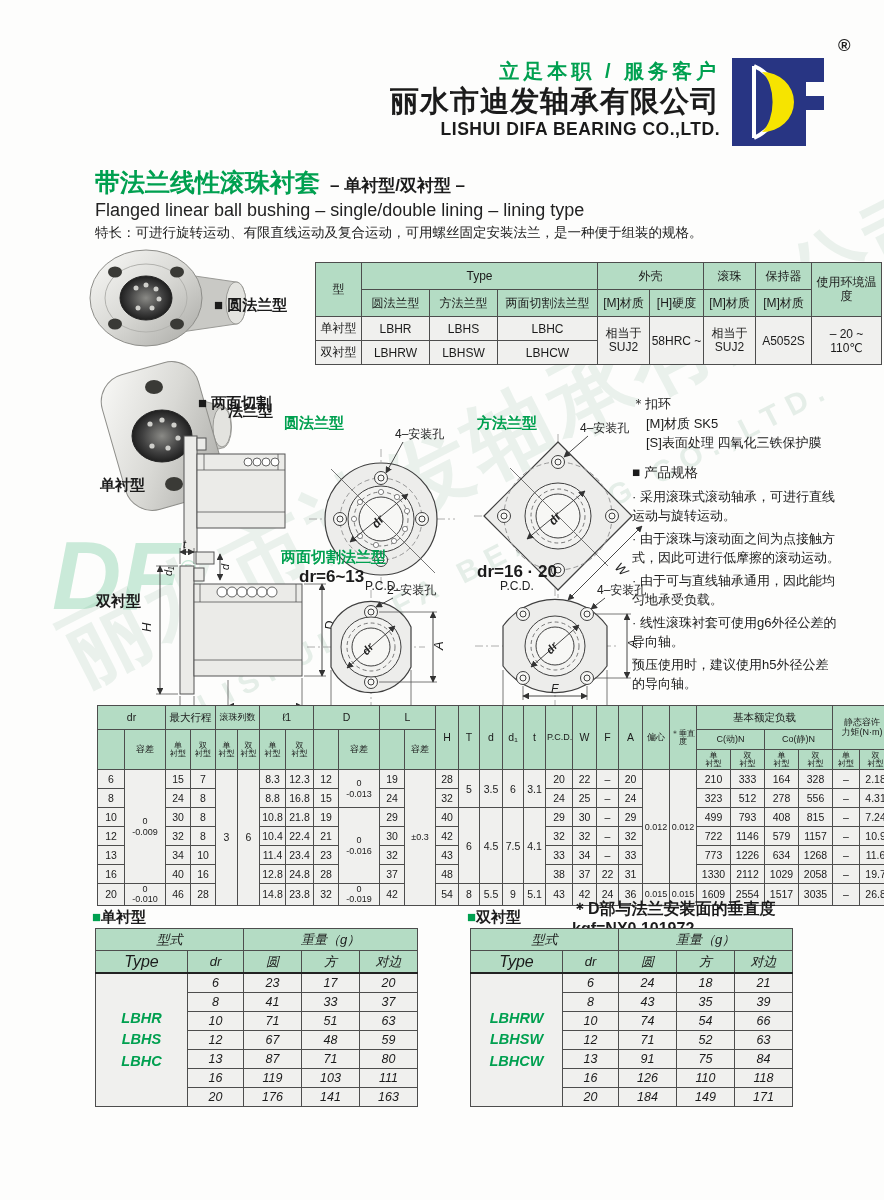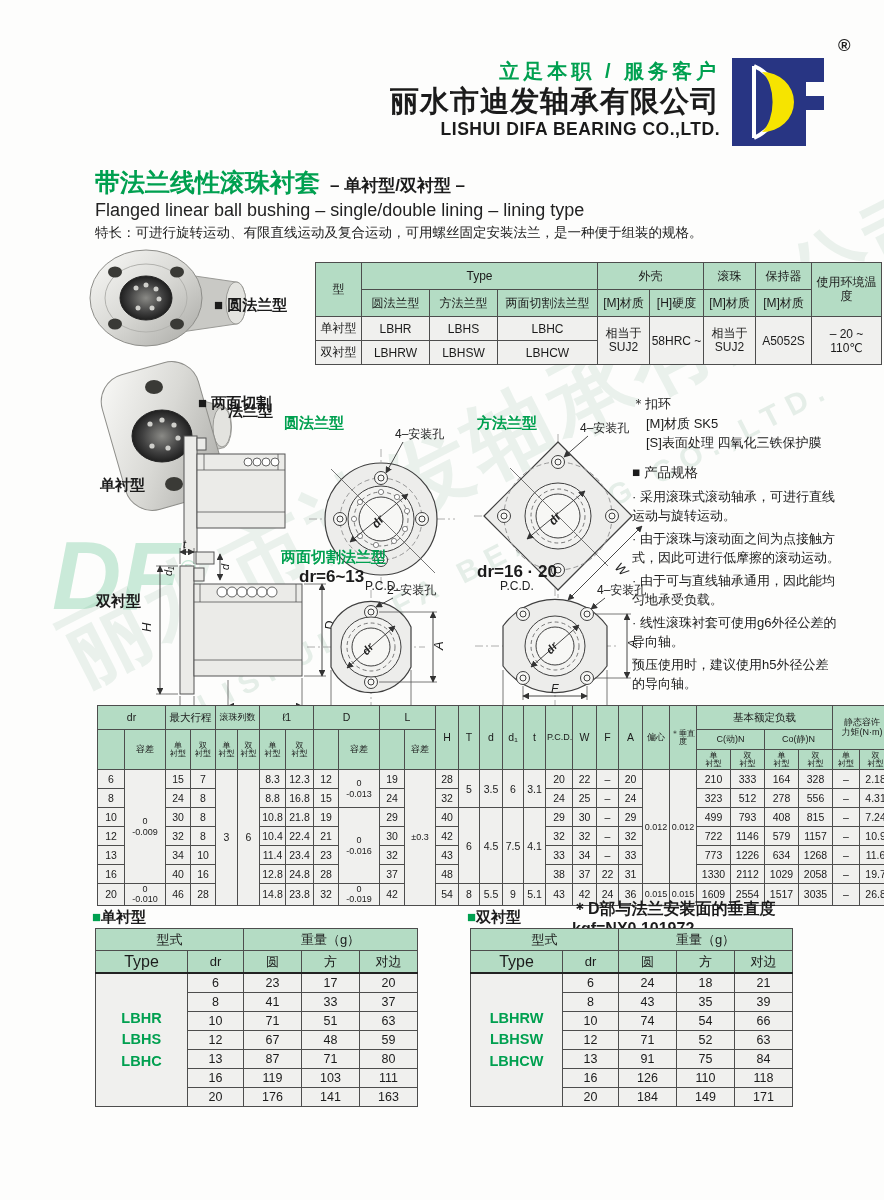--- a/index.html
+++ b/index.html
@@ -37,21 +37,21 @@
   .type-tbl{font-size:12px;}
   .type-tbl th{height:26px;}
   .type-tbl td{height:23px;}
   
   .spec-tbl{font-size:10.5px;}
   .spec-tbl th{line-height:1.1;}
   .spec-tbl .sm{font-size:9px;}
   .spec-tbl .xs{font-size:8px;line-height:1;}
   .spec-tbl .tol{font-size:9px;}
   
-  .wt-tbl{font-size:12.5px;}
+  .wt-tbl{font-size:12.5px;font-style:italic;}
   .wt-tbl th{height:21px;font-size:13px;}
   .wt-tbl .big{font-size:16px;}
   .wt-tbl td{height:18px;}
   .wt-tbl .models{color:#00a050;font-weight:bold;font-size:14.5px;line-height:1.45;}
   .thick{border-bottom:2px solid #222 !important;}
   
   .notes{left:632px;top:394px;width:252px;font-size:13px;line-height:1.5;}
   .notes .sec{font-size:13.5px;margin:10px 0 4px;}
   .notes .it{white-space:pre-line;margin-bottom:3px;}
   .dgt{font-size:15px;font-weight:bold;color:#00a050;}

